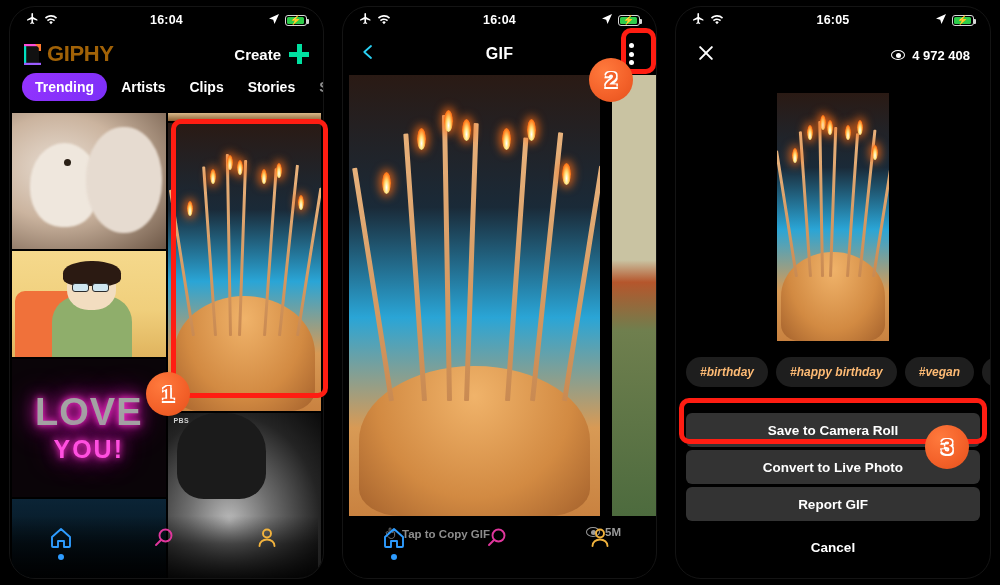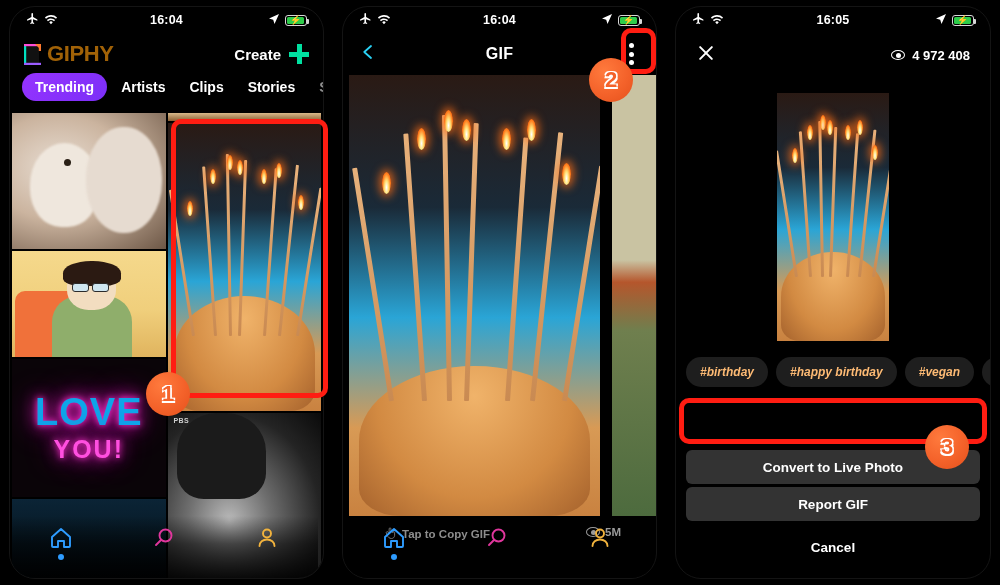--- a/index.html
+++ b/index.html
@@ -81,21 +81,21 @@
   .pup-dot{position:absolute;width:7px;height:7px;border-radius:50%;background:#2a2016;}
   
   .art-cartoon{background:linear-gradient(180deg,#f5d98c 0%,#f0cf7c 55%,#e0b45e 100%);}
   .art-cartoon .sofa{position:absolute;left:2%;bottom:0;width:46%;height:62%;background:#f0713a;border-radius:10px 10px 0 0;}
   .art-cartoon .body{position:absolute;left:26%;bottom:0;width:52%;height:58%;background:#8fae6b;border-radius:26px 26px 0 0;}
   .art-cartoon .head{position:absolute;left:36%;top:14%;width:32%;height:42%;background:#f2ddc0;border-radius:44%;}
   .art-cartoon .hair{position:absolute;left:33%;top:9%;width:38%;height:24%;background:#2b1a12;border-radius:48% 48% 30% 30%;}
   .art-cartoon .glass{position:absolute;top:30%;width:11%;height:9%;border:1.6px solid #2b2b2b;border-radius:3px;background:#cfe6f0;}
   
   .art-neon{background:#0a0408;display:flex;align-items:center;justify-content:center;flex-direction:column;}
-  .neon1{font-size:38px;font-weight:800;color:#0ea5e9;text-shadow:0 0 6px #ff2fd0,0 0 16px #ff2fd0,0 0 30px #d100b8;letter-spacing:1px;line-height:1;}
+  .neon1{font-size:38px;font-weight:800;color:#a3a3a3;text-shadow:0 0 6px #ff2fd0,0 0 16px #ff2fd0,0 0 30px #d100b8;letter-spacing:1px;line-height:1;}
   .neon2{font-size:25px;font-weight:800;color:#ff4fe0;text-shadow:0 0 6px #ff2fd0,0 0 16px #ff2fd0,0 0 30px #d100b8;letter-spacing:2px;margin-top:4px;}
   
   .art-blue{background:linear-gradient(180deg,#0b2436 0%,#061722 60%,#030a10 100%);}
   
   .art-candles{background:linear-gradient(180deg,#2a1a14 0%,#1a2a38 30%,#2aa5d6 55%,#d89a55 80%,#c98240 100%);}
   .cake-bowl{position:absolute;left:4%;bottom:0;width:92%;height:40%;background:radial-gradient(ellipse at 50% 20%, #f0b36a 0%, #d28a42 60%, #a4612c 100%);border-radius:50% 50% 18% 18%;}
   .candle{position:absolute;bottom:26%;width:3.2px;background:linear-gradient(180deg,#e8b27c,#c98a52);transform-origin:bottom center;border-radius:1px;}
   .flame{position:absolute;width:6px;height:15px;border-radius:50% 50% 50% 50%;background:radial-gradient(ellipse at 50% 70%,#fff 0%,#ffe27a 30%,#ff7a1a 65%,#e23b05 100%);filter:blur(0.6px);box-shadow:0 0 9px 3px rgba(255,110,20,.75);}
   .pbs-mark{position:absolute;left:6px;top:4px;color:#cfcfcf;font-size:7px;font-weight:700;letter-spacing:.4px;}
   
@@ -456,20 +456,21 @@
       </div>
 
       <div class="tags">
         <span class="tag">#birthday</span>
         <span class="tag">#happy birthday</span>
         <span class="tag">#vegan</span>
         <span class="tag">#ca</span>
       </div>
 
       <div class="actions">
+        <div class="act">Save to Camera Roll</div>
         <div class="act">Convert to Live Photo</div>
         <div class="act">Report GIF</div>
         <div class="act plain">Cancel</div>
       </div>
     </div>
 
     <div class="hl" style="left:13px;top:398px;width:308px;height:46px;"></div>
     <div class="badge" style="left:259px;top:425px;">3</div>
   </div>
 

